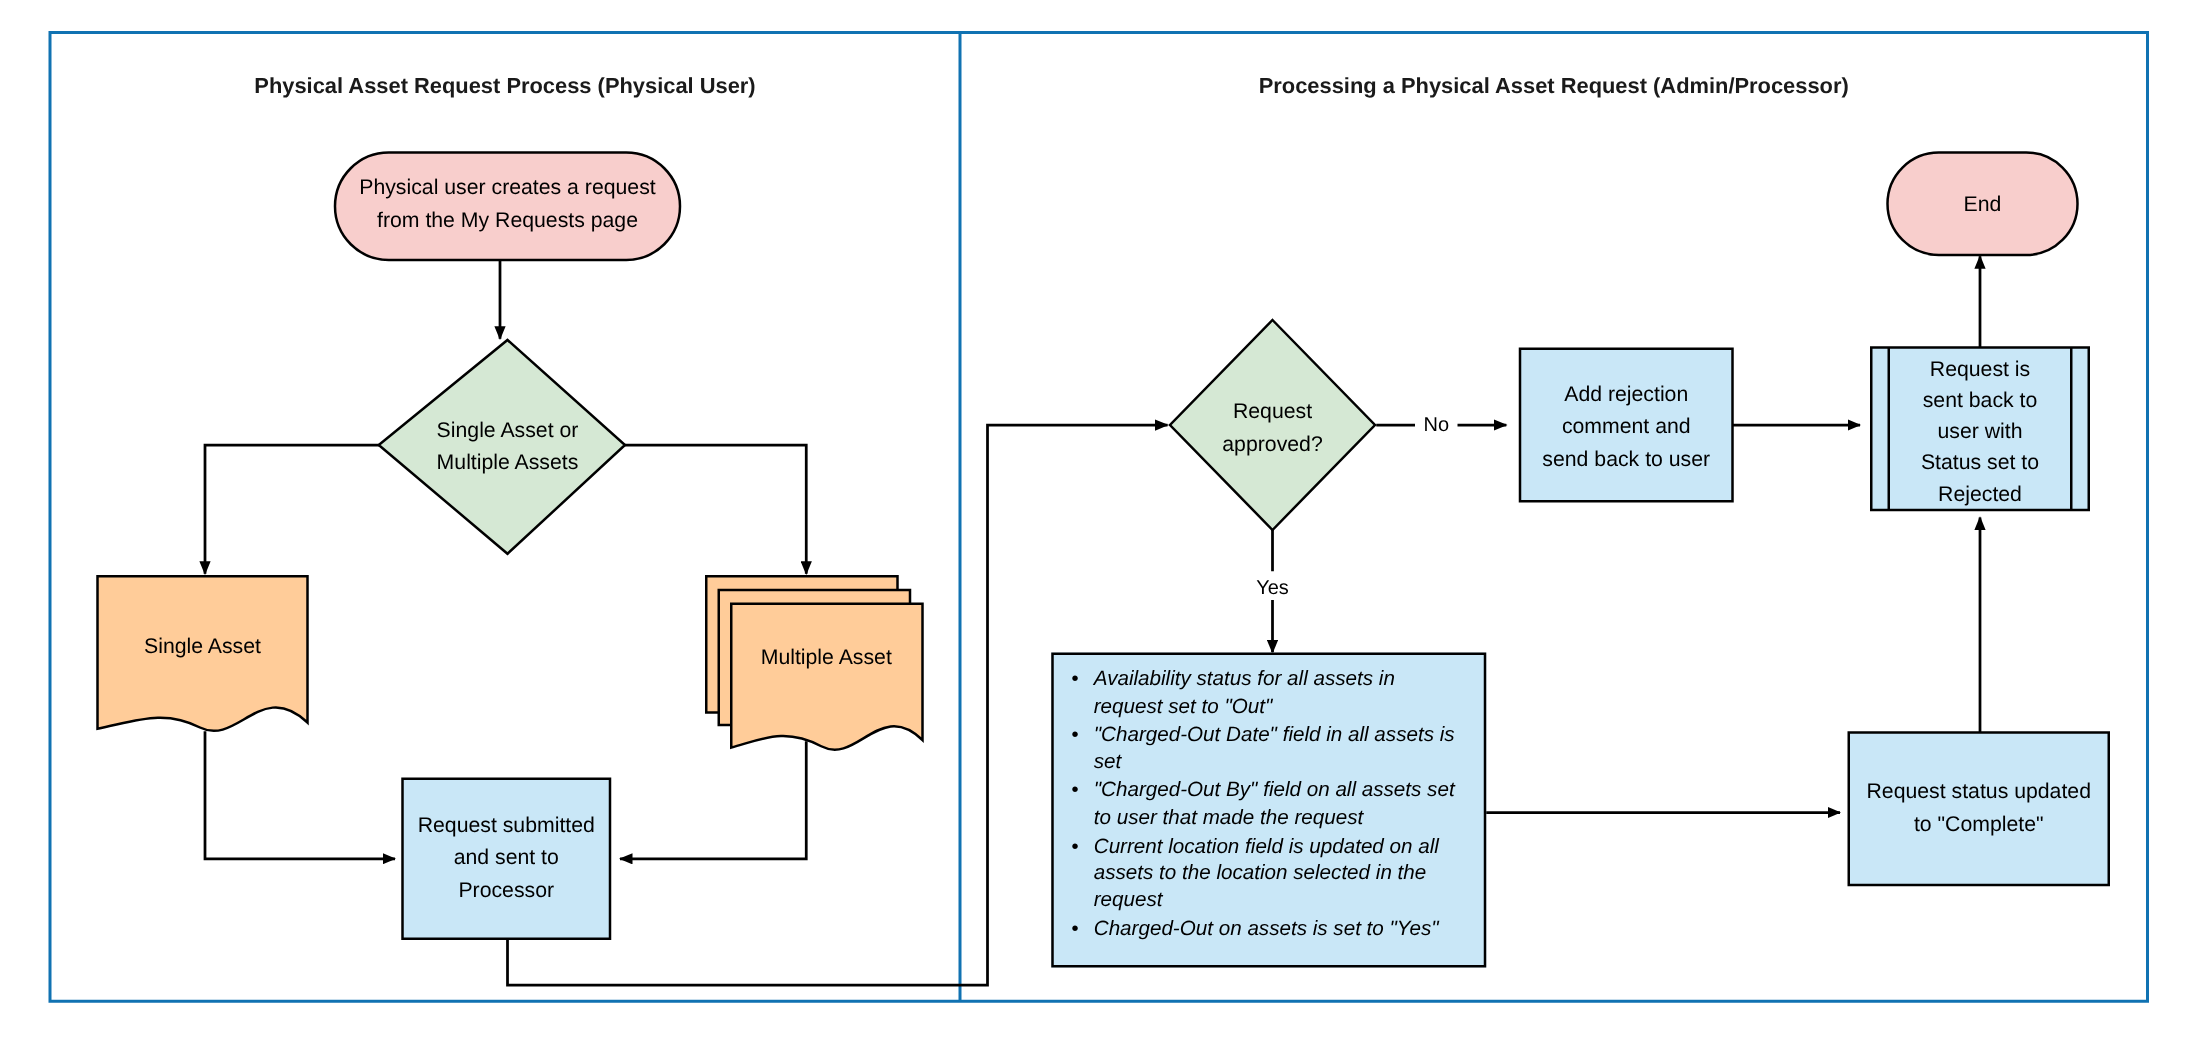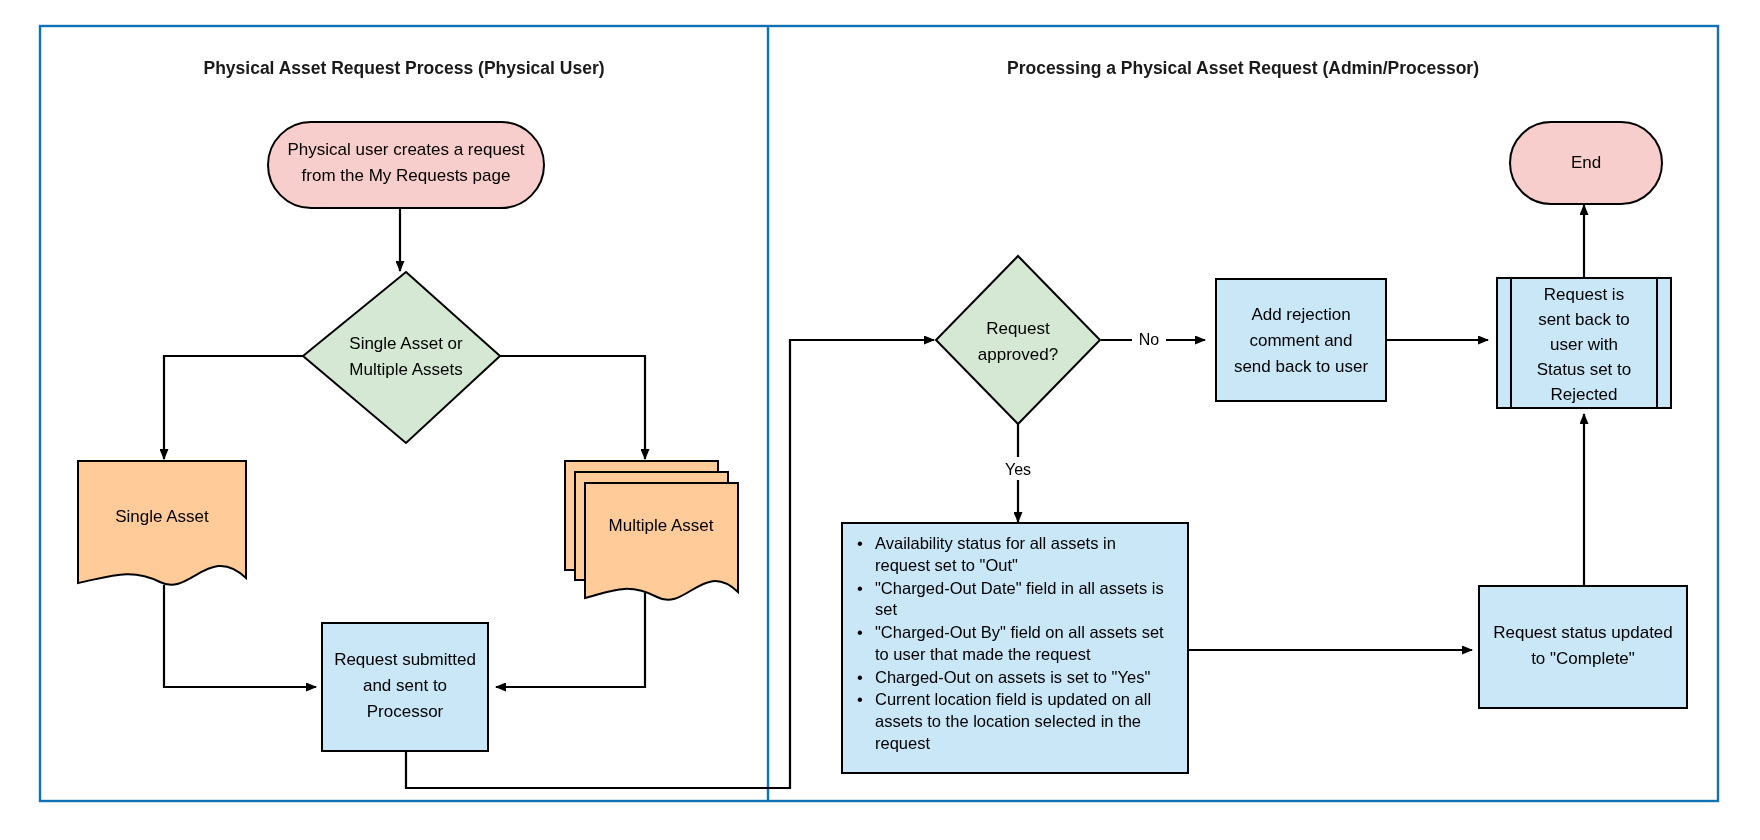--- a/index.html
+++ b/index.html
@@ -69,20 +69,21 @@
     font-family: "Liberation Sans", sans-serif;
     font-size: 16.5px;
     line-height: 1.32;
     color: #000000;
     padding: 9px 12px 9px 10px;
   }
   .bullet-list ul {
     margin: 0;
     padding: 0 0 0 20px;
     list-style: none;
+    font-style: italic;
   }
   .bullet-list li {
     position: relative;
     margin: 0 0 1px 0;
     padding-left: 2px;
   }
   .bullet-list li::before {
     content: "\2022";
     position: absolute;
     left: -16px;
@@ -200,18 +201,18 @@
       <text class="node-text" x="1583" y="660">to "Complete"</text>
     </g>
 
   </svg>
 
   <div class="bullet-list" style="left:841px; top:522px; width:348px; height:252px;">
     <ul>
       <li>Availability status for all assets in request set to "Out"</li>
       <li>"Charged-Out Date" field in all assets is set</li>
       <li>"Charged-Out By" field on all assets set to user that made the request</li>
+      <li>Current location field is updated on all assets to the location selected in the request</li>
       <li>Charged-Out on assets is set to "Yes"</li>
-      <li>Current location field is updated on all assets to the location selected in the request</li>
     </ul>
   </div>
 
 </div>
 
 </body></html>

